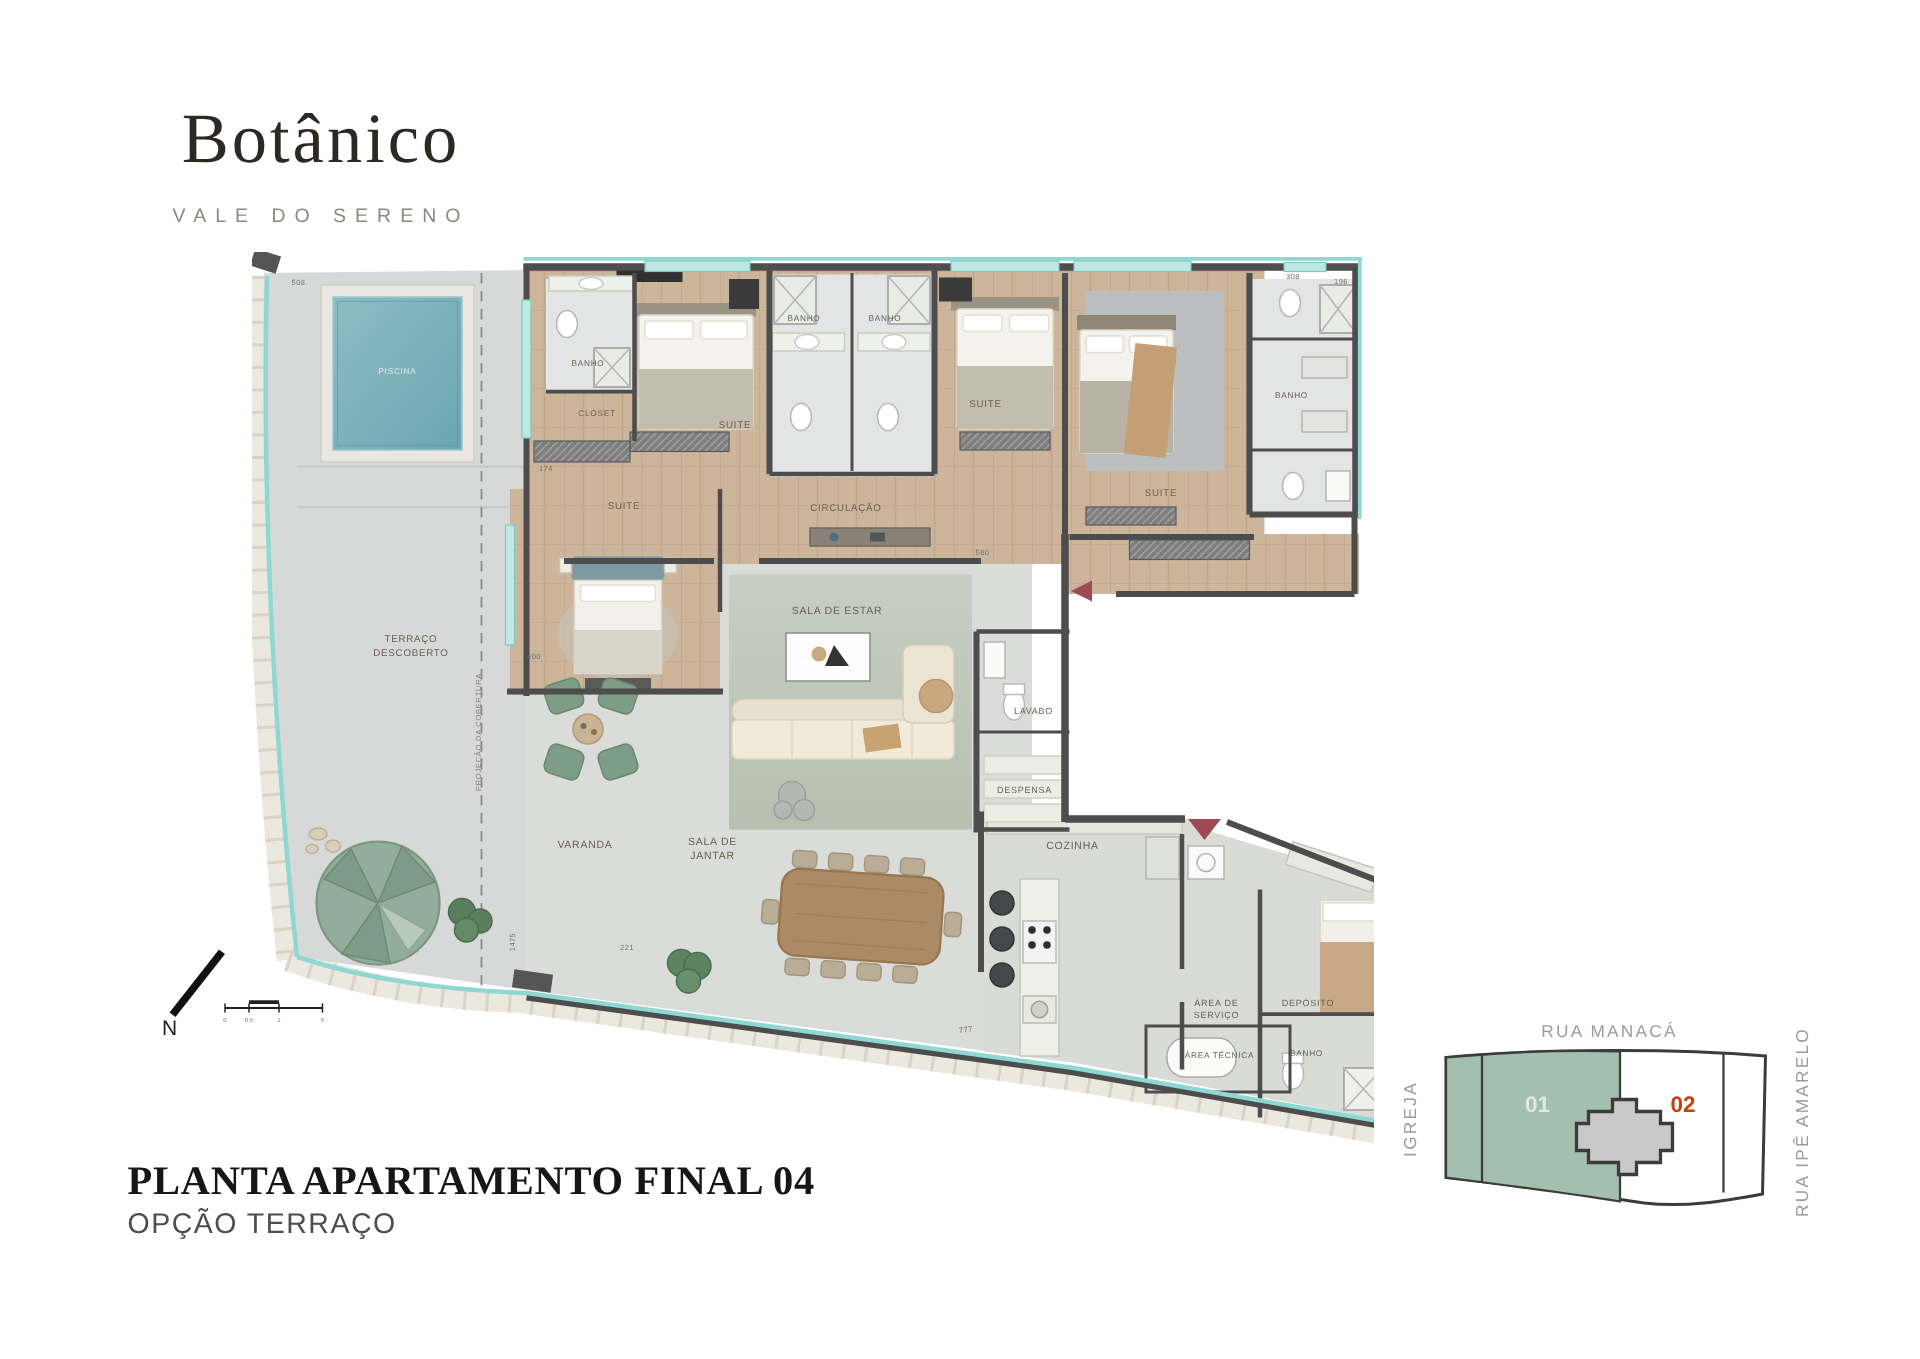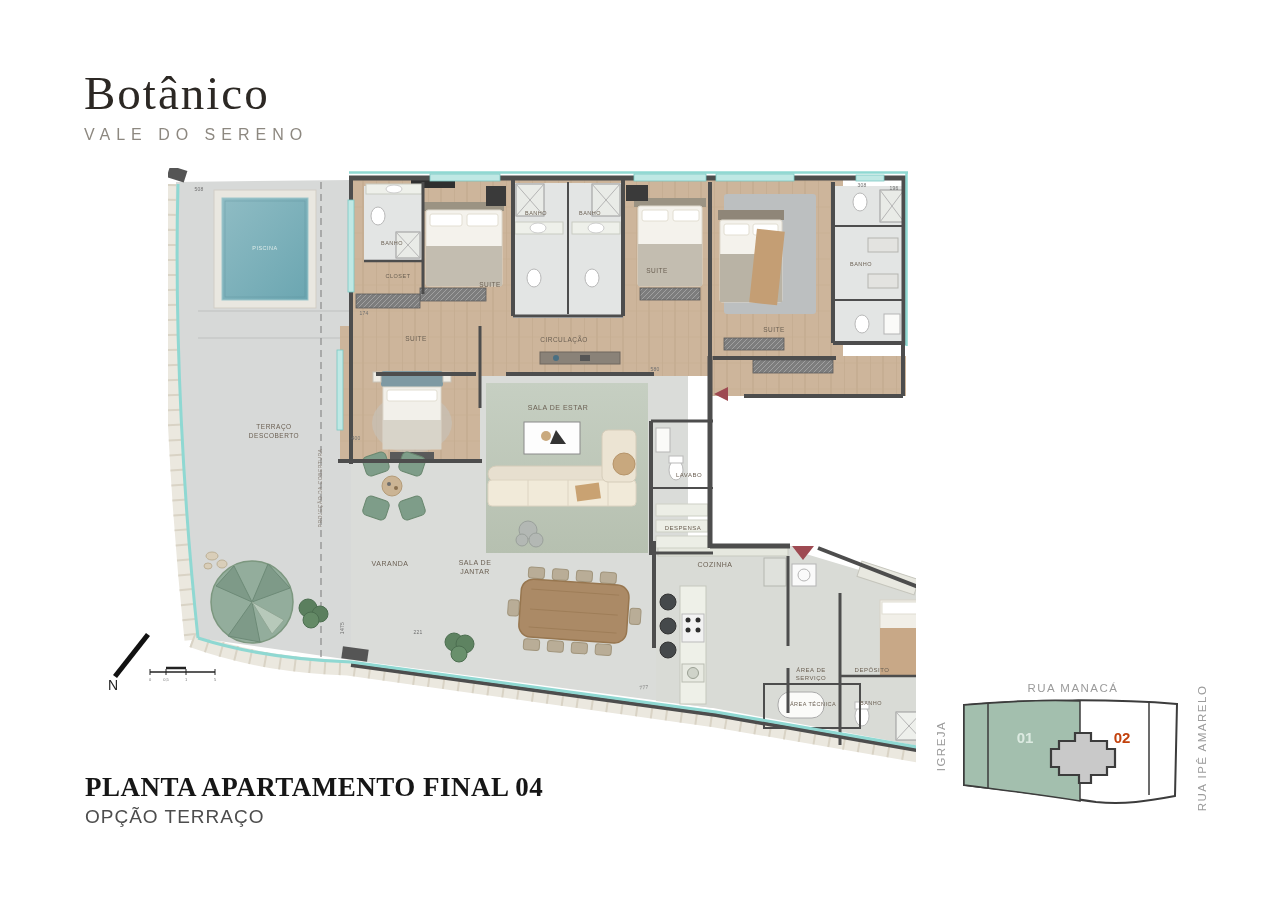--- a/index.html
+++ b/index.html
@@ -1,22 +1,22 @@
 <!DOCTYPE html>
 <html><head>
 <meta charset="utf-8">
 <style>
   * { margin:0; padding:0; box-sizing:border-box; }
   body { background:#fff; font-family:"Liberation Sans", sans-serif; }
   .canvas { position:relative; width:1280px; height:906px; background:#ffffff; overflow:hidden; }
 
   
-  .brand { position:absolute; left:84px; top:68px; width:260px; text-align:left; }
+  .brand { position:absolute; left:84px; top:68px; width:260px; text-align:center; }
   .brand-name { font-family:"Liberation Serif", serif; font-size:47px; color:#2c2824; letter-spacing:2px; line-height:1.1; }
-  .brand-tagline { margin-top:6px; font-size:16px; letter-spacing:6px; color:#8d8880; }
+  .brand-tagline { margin-top:16px; font-size:13px; letter-spacing:6px; color:#8d8880; }
 
   
   .epo { position:absolute; left:1089px; top:70px; width:92px; }
   .epo-grid { display:grid; grid-template-columns:repeat(3,26px); grid-auto-rows:26px; gap:6px; }
   .epo-sq { background:#16764a; }
   .epo-sq.light { background:#b0c6b7; }
   .epo-text { font-size:40px; font-weight:700; color:#2f3633; letter-spacing:2px; line-height:1; margin-top:2px; }
 
   
   .plan { position:absolute; left:168px; top:168px; width:748px; height:610px; }

